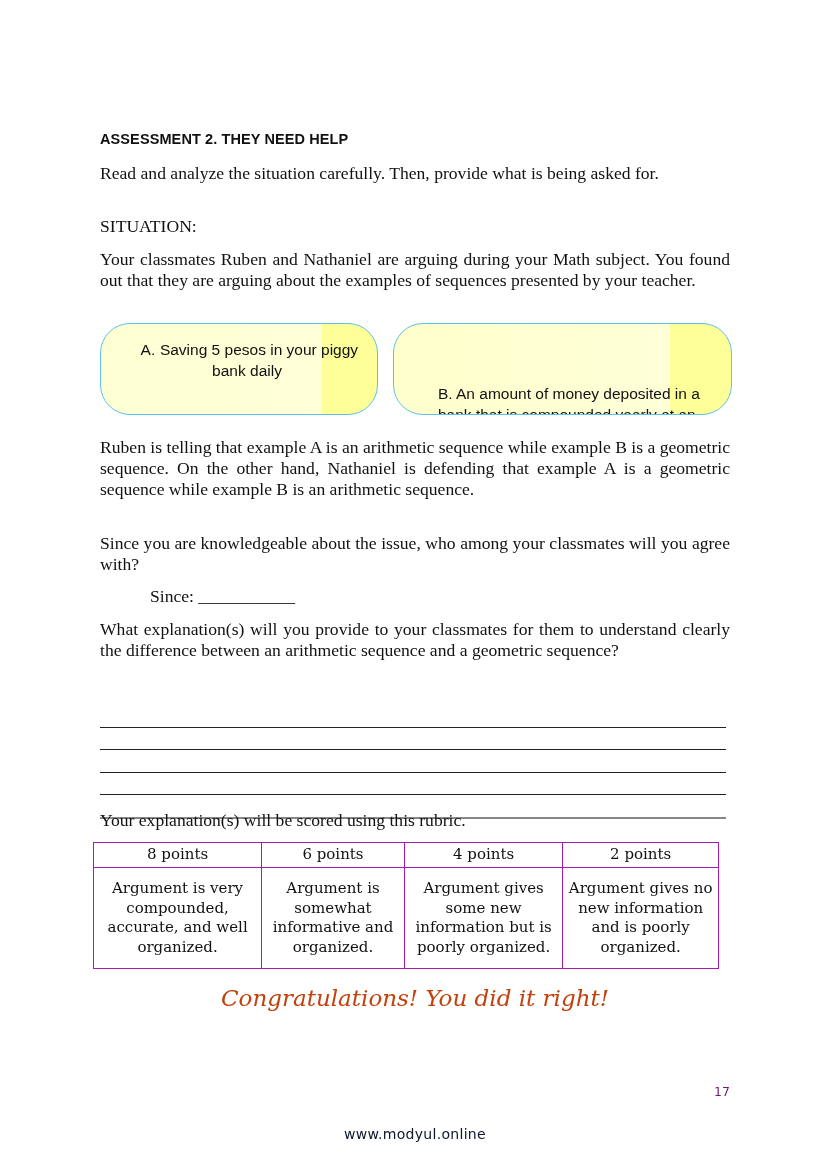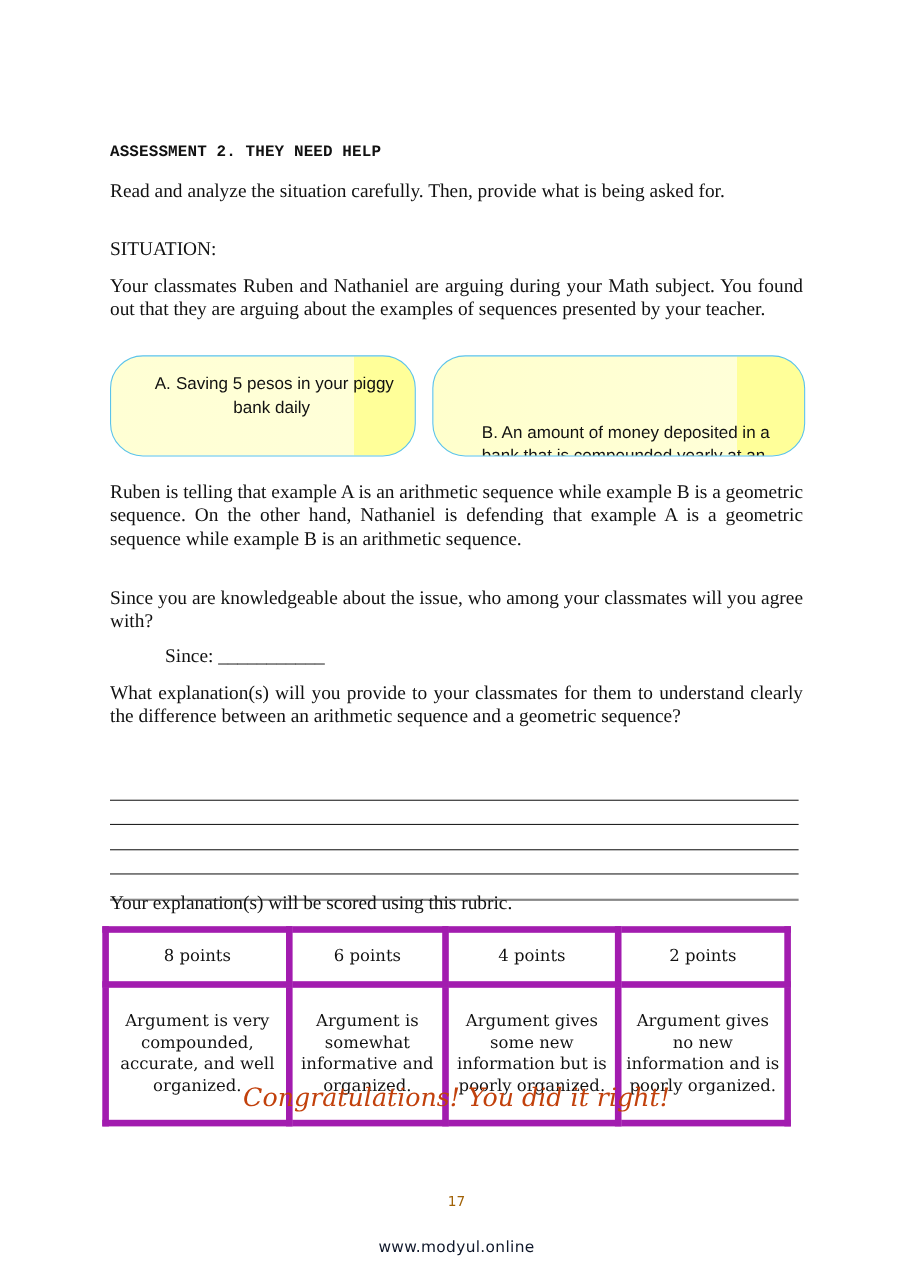--- a/index.html
+++ b/index.html
@@ -1,19 +1,19 @@
 <!DOCTYPE html>
 <html><head>
 <meta charset="utf-8">
 <style>
   html, body { margin: 0; padding: 0; background: #ffffff; }
   body { width: 826px; height: 1169px; position: relative; overflow: hidden;
          font-family: "DejaVu Serif", "Liberation Serif", serif; color: #111; }
   .page { position: absolute; left: 100px; top: 0; width: 630px; }
-  .heading { position: absolute; top: 131px; left: 0; font-family: Liberation Mono, monospace; font-weight: bold; font-size: 14.5px; letter-spacing: 0.1px; }
+  .heading { position: absolute; top: 131px; left: 0; font-family: Liberation Sans, sans-serif; font-weight: bold; font-size: 14.5px; letter-spacing: 0.1px; }
   .para { position: absolute; left: 0; width: 630px; font-family: "Liberation Serif", serif; font-size: 17.6px; line-height: 21px; text-align: justify; }
   .p1 { top: 163px; }
   .p2 { top: 216px; }
   .p3 { top: 249px; }
   .p4 { top: 437px; }
   .p5 { top: 533px; }
   .answer { position: absolute; top: 586px; left: 50px; font-family: "Liberation Serif", serif; font-size: 17.6px; }
   .p6 { top: 619px; }
   .p7 { top: 810px; }
 
@@ -24,27 +24,27 @@
   .box-a .txt { position: absolute; left: 34px; top: 16px; width: 224px; text-align: center; }
   .box-b .txt { position: absolute; left: 44px; top: 16px; width: 276px; margin-top: 44px; }
   .box .letter { display: inline-block; width: 24px; }
 
   .lines { position: absolute; top: 705px; left: 0; width: 626px; }
   .line { height: 21.5px; border-bottom: 1px solid #222; }
   .line:last-child { border-bottom: 2px solid #888; }
 
   table.rubric { position: absolute; top: 842px; left: -7px; width: 626px; border-collapse: collapse;
                  font-family: "DejaVu Serif", serif; font-size: 15px; }
-  table.rubric td, table.rubric th { border: 6px solid #a21caf; text-align: center; font-weight: normal; padding: 12px 4px; line-height: 19.5px; vertical-align: middle; }
+  table.rubric td, table.rubric th { border: 1px solid #a21caf; text-align: center; font-weight: normal; padding: 2px 4px; line-height: 19.5px; vertical-align: middle; }
   table.rubric th { height: 20px; }
   table.rubric td { height: 96px; }
 
   .congrats { position: absolute; top: 985px; left: 0; width: 630px; text-align: center; font-family: "DejaVu Serif", serif;
               font-style: italic; font-size: 23px; color: #c2410c; }
-  .page-num { position: absolute; top: 1084px; left: 0; width: 630px; text-align: center; font-family: "DejaVu Sans", sans-serif; font-size: 12.5px; color: #a16207; }
+  .page-num { position: absolute; top: 1084px; left: 0; width: 630px; text-align: right; font-family: "DejaVu Sans", sans-serif; font-size: 12.5px; color: #701a75; }
   .watermark { position: absolute; top: 1126px; left: 0; width: 630px; text-align: center; font-family: "DejaVu Sans", sans-serif; font-size: 14px; color: #0f172a; letter-spacing: 0.3px; }
 </style>
 </head>
 <body>
 
 <div class="page">
   <div class="heading">ASSESSMENT 2. THEY NEED HELP</div>
 
   <div class="para p1">Read and analyze the situation carefully. Then, provide what is being asked for.</div>
   <div class="para p2">SITUATION:</div>

